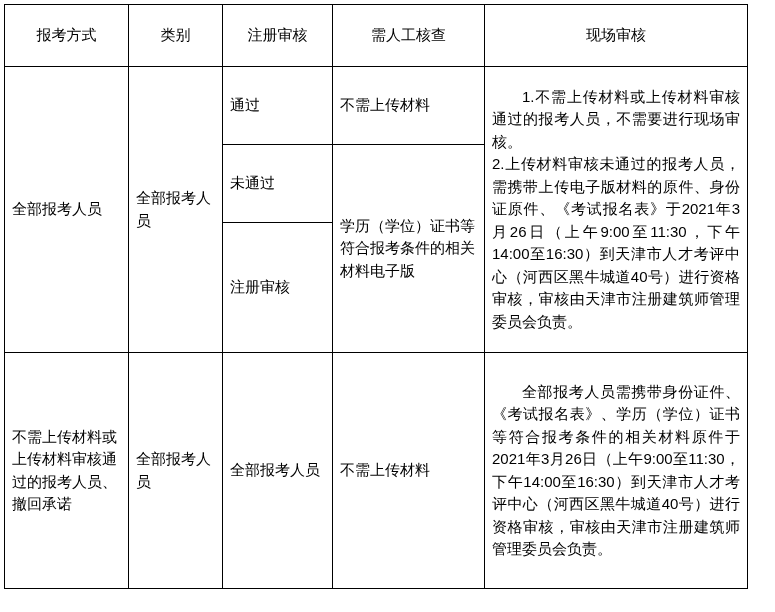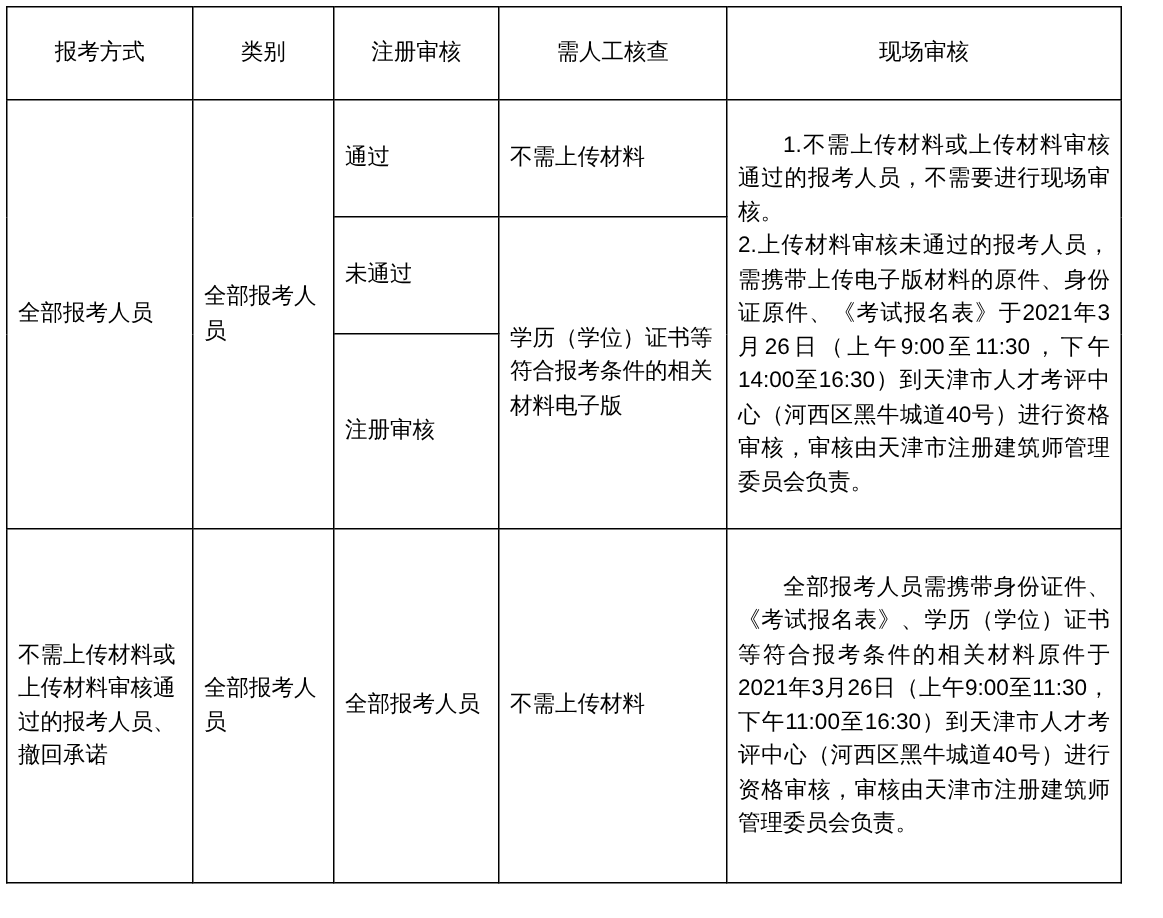--- a/index.html
+++ b/index.html
@@ -85,17 +85,17 @@
       </tr>
       <tr>
         <td class="center" style="height:130px">注册审核</td>
       </tr>
 
       <tr>
         <td class="center" style="height:236px">不需上传材料或上传材料审核通过的报考人员、撤回承诺</td>
         <td class="center">全部报考人员</td>
         <td class="center">全部报考人员</td>
         <td class="center">不需上传材料</td>
-        <td class="justify">全部报考人员需携带身份证件、《考试报名表》、学历（学位）证书等符合报考条件的相关材料原件于2021年3月26日（上午9:00至11:30，下午11:00至16:30）到天津市人才考评中心（河西区黑牛城道40号）进行资格审核，审核由天津市注册建筑师管理委员会负责。</td>
+        <td class="justify">全部报考人员需携带身份证件、《考试报名表》、学历（学位）证书等符合报考条件的相关材料原件于2021年3月26日（上午9:00至11:30，下午14:00至16:30）到天津市人才考评中心（河西区黑牛城道40号）进行资格审核，审核由天津市注册建筑师管理委员会负责。</td>
       </tr>
     </tbody>
   </table>
 </div>
 
 </body></html>

